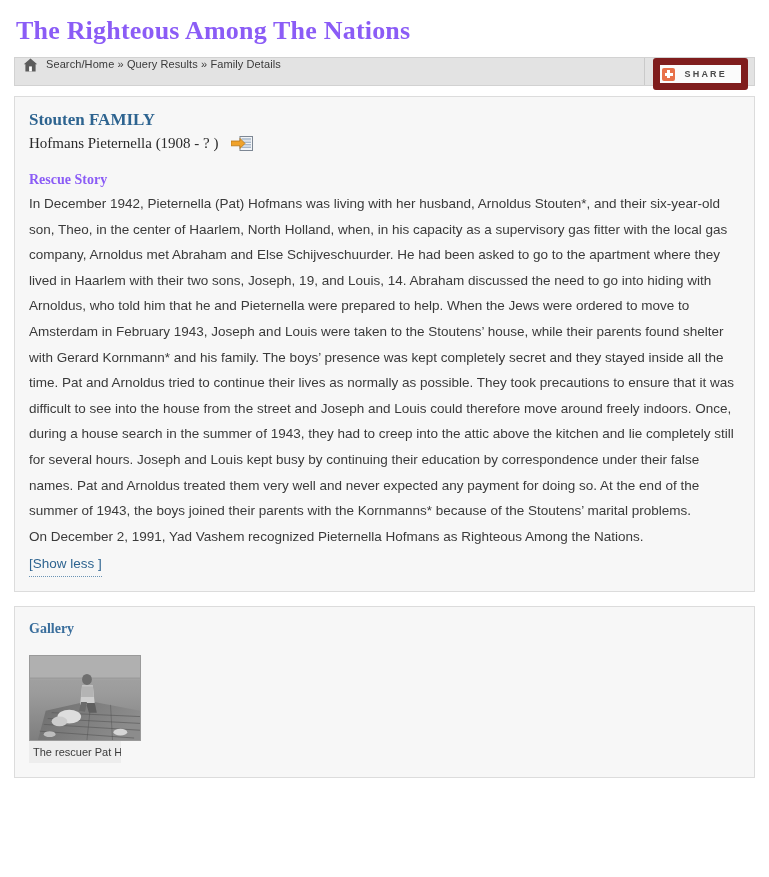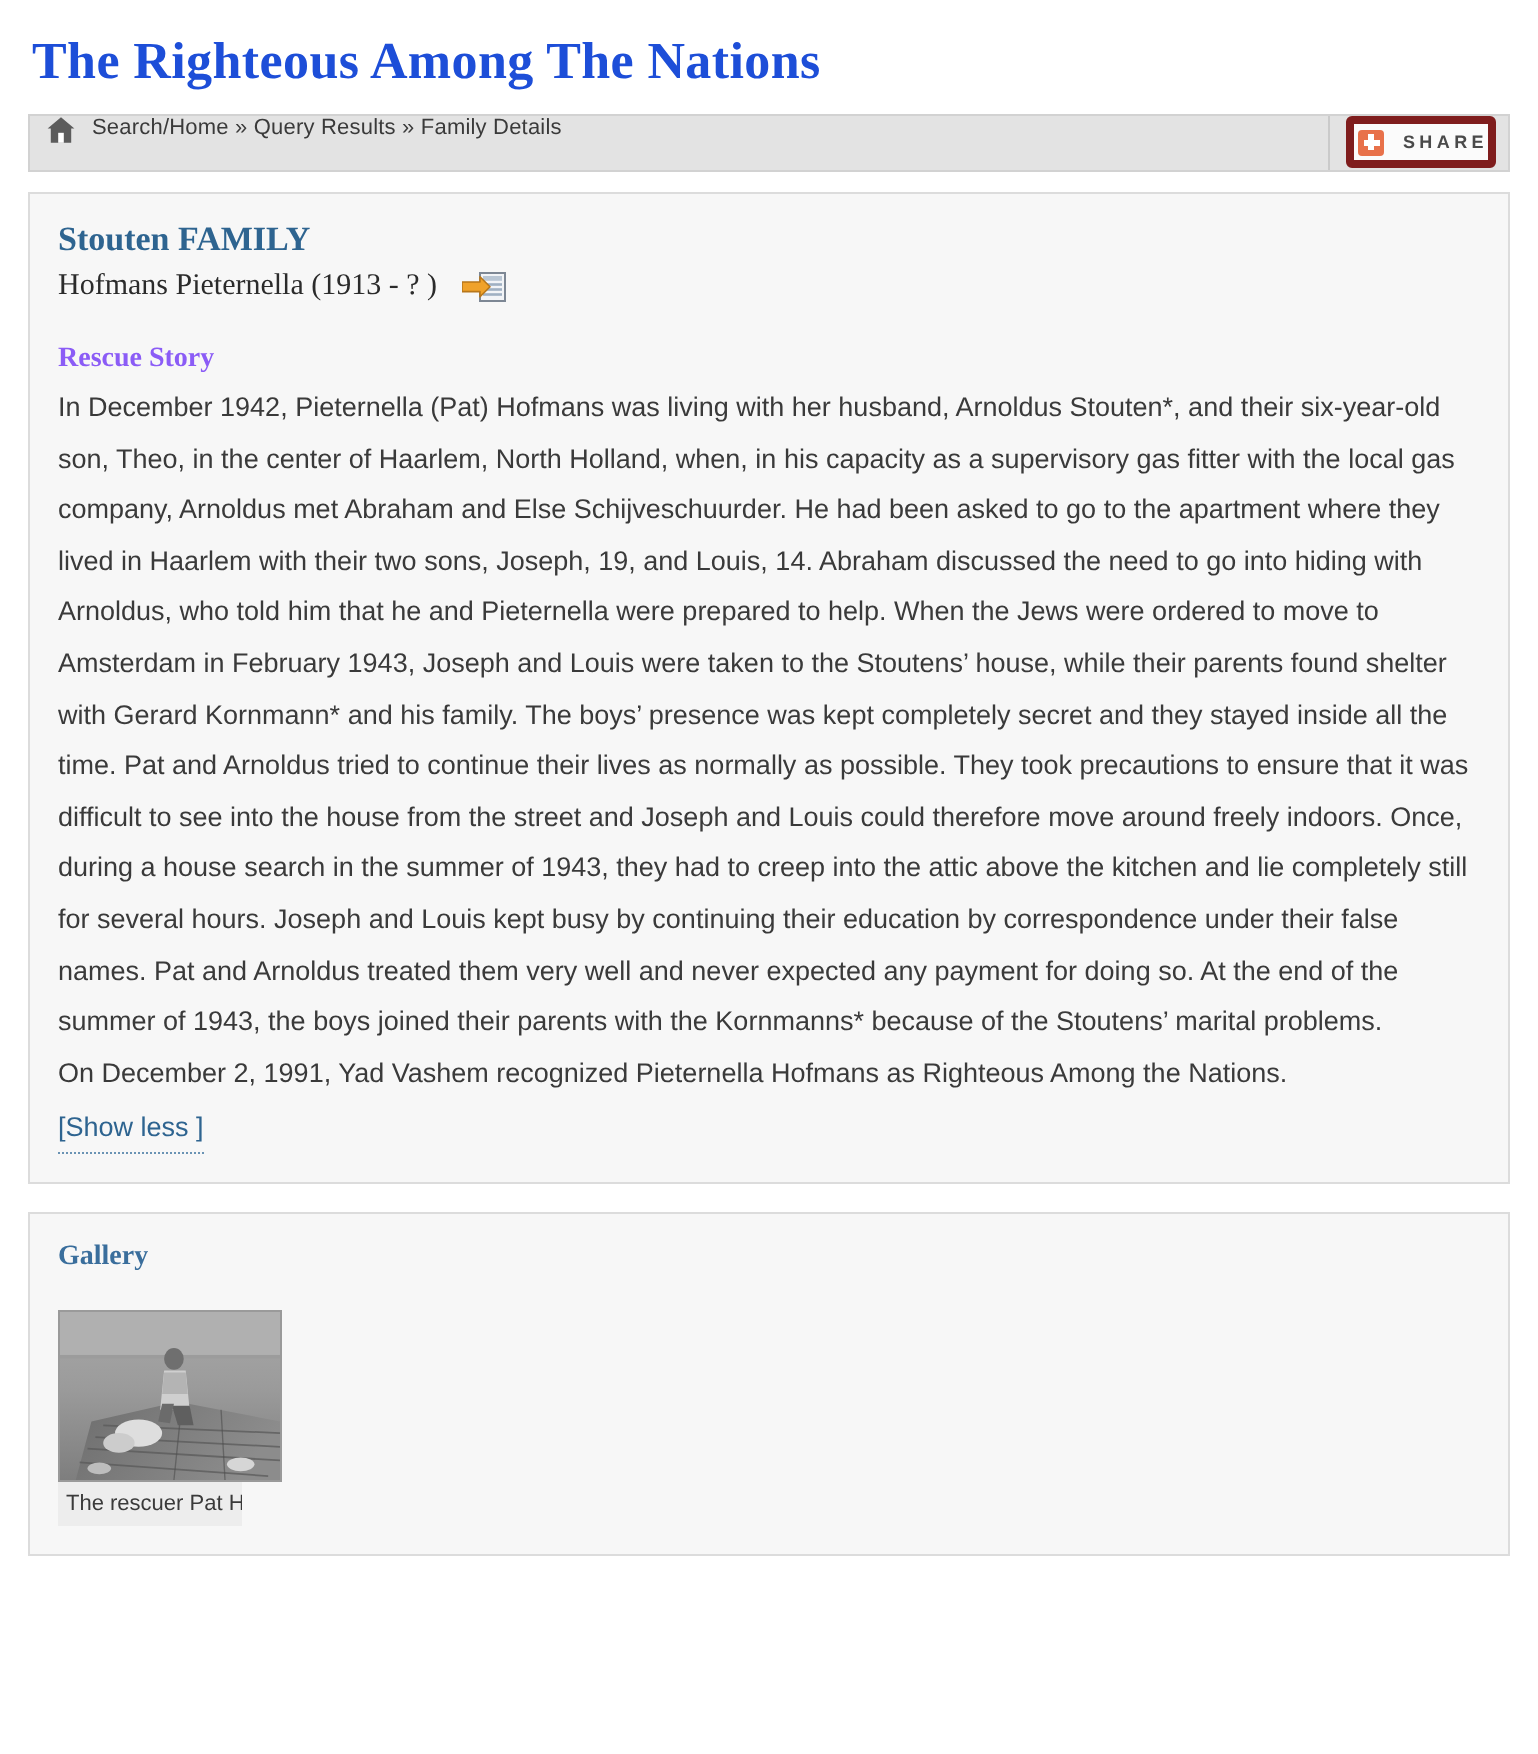--- a/index.html
+++ b/index.html
@@ -20,21 +20,21 @@
     height: 877px;
     position: relative;
     background: #ffffff;
   }
 
   
   .site-title {
     font-family: "Liberation Serif", serif;
     font-size: 26px;
     font-weight: bold;
-    color: #1d4ed8;
+    color: #8b5cf6;
     padding: 14px 0 0 16px;
     line-height: 34px;
     letter-spacing: 0.2px;
   }
 
   
   .crumb-bar {
     margin: 9px 14px 0 14px;
     height: 27px;
     background: #e3e3e3;
@@ -62,23 +62,23 @@
     width: 1px;
     height: 27px;
     background: #cacaca;
     margin-right: 8px;
   }
   .share-btn {
     display: flex;
     align-items: center;
     height: 16px;
     background: #fbfbfb;
-    border: 4px solid #7f1d1d;
+    border: 7px solid #7f1d1d;
     border-radius: 3px;
-    padding: 1px 0 1px 2px;
+    padding: 1px 14px 1px 2px;
     margin-right: 6px;
     cursor: pointer;
   }
   .share-plus {
     width: 13px;
     height: 13px;
     background: #e8714a;
     border-radius: 2px;
     position: relative;
     flex: none;
@@ -225,21 +225,21 @@
       <span class="share-label">SHARE</span>
     </div>
   </div>
 
   <div class="panel">
     <div class="panel-inner">
 
       <div class="family-name">Stouten FAMILY</div>
 
       <div class="person-line">
-        <span>Hofmans Pieternella (1913 - ? )</span>
+        <span>Hofmans Pieternella (1908 - ? )</span>
         <svg class="person-icon" viewBox="0 0 22 15">
           <rect x="9" y="0.5" width="12.5" height="14" fill="#f2f4f7" stroke="#7d8794" stroke-width="1"></rect>
           <rect x="10.5" y="2" width="9.5" height="2.4" fill="#b9c6d4"></rect>
           <rect x="10.5" y="5.6" width="9.5" height="1.3" fill="#9fb0c2"></rect>
           <rect x="10.5" y="8.1" width="9.5" height="1.3" fill="#9fb0c2"></rect>
           <rect x="10.5" y="10.6" width="9.5" height="1.3" fill="#9fb0c2"></rect>
           <path d="M0 5 L9 5 L9 2.4 L14 7.4 L9 12.4 L9 9.8 L0 9.8 Z" fill="#f0a22a" stroke="#b8771a" stroke-width="0.8" stroke-linejoin="round"></path>
         </svg>
       </div>
 

